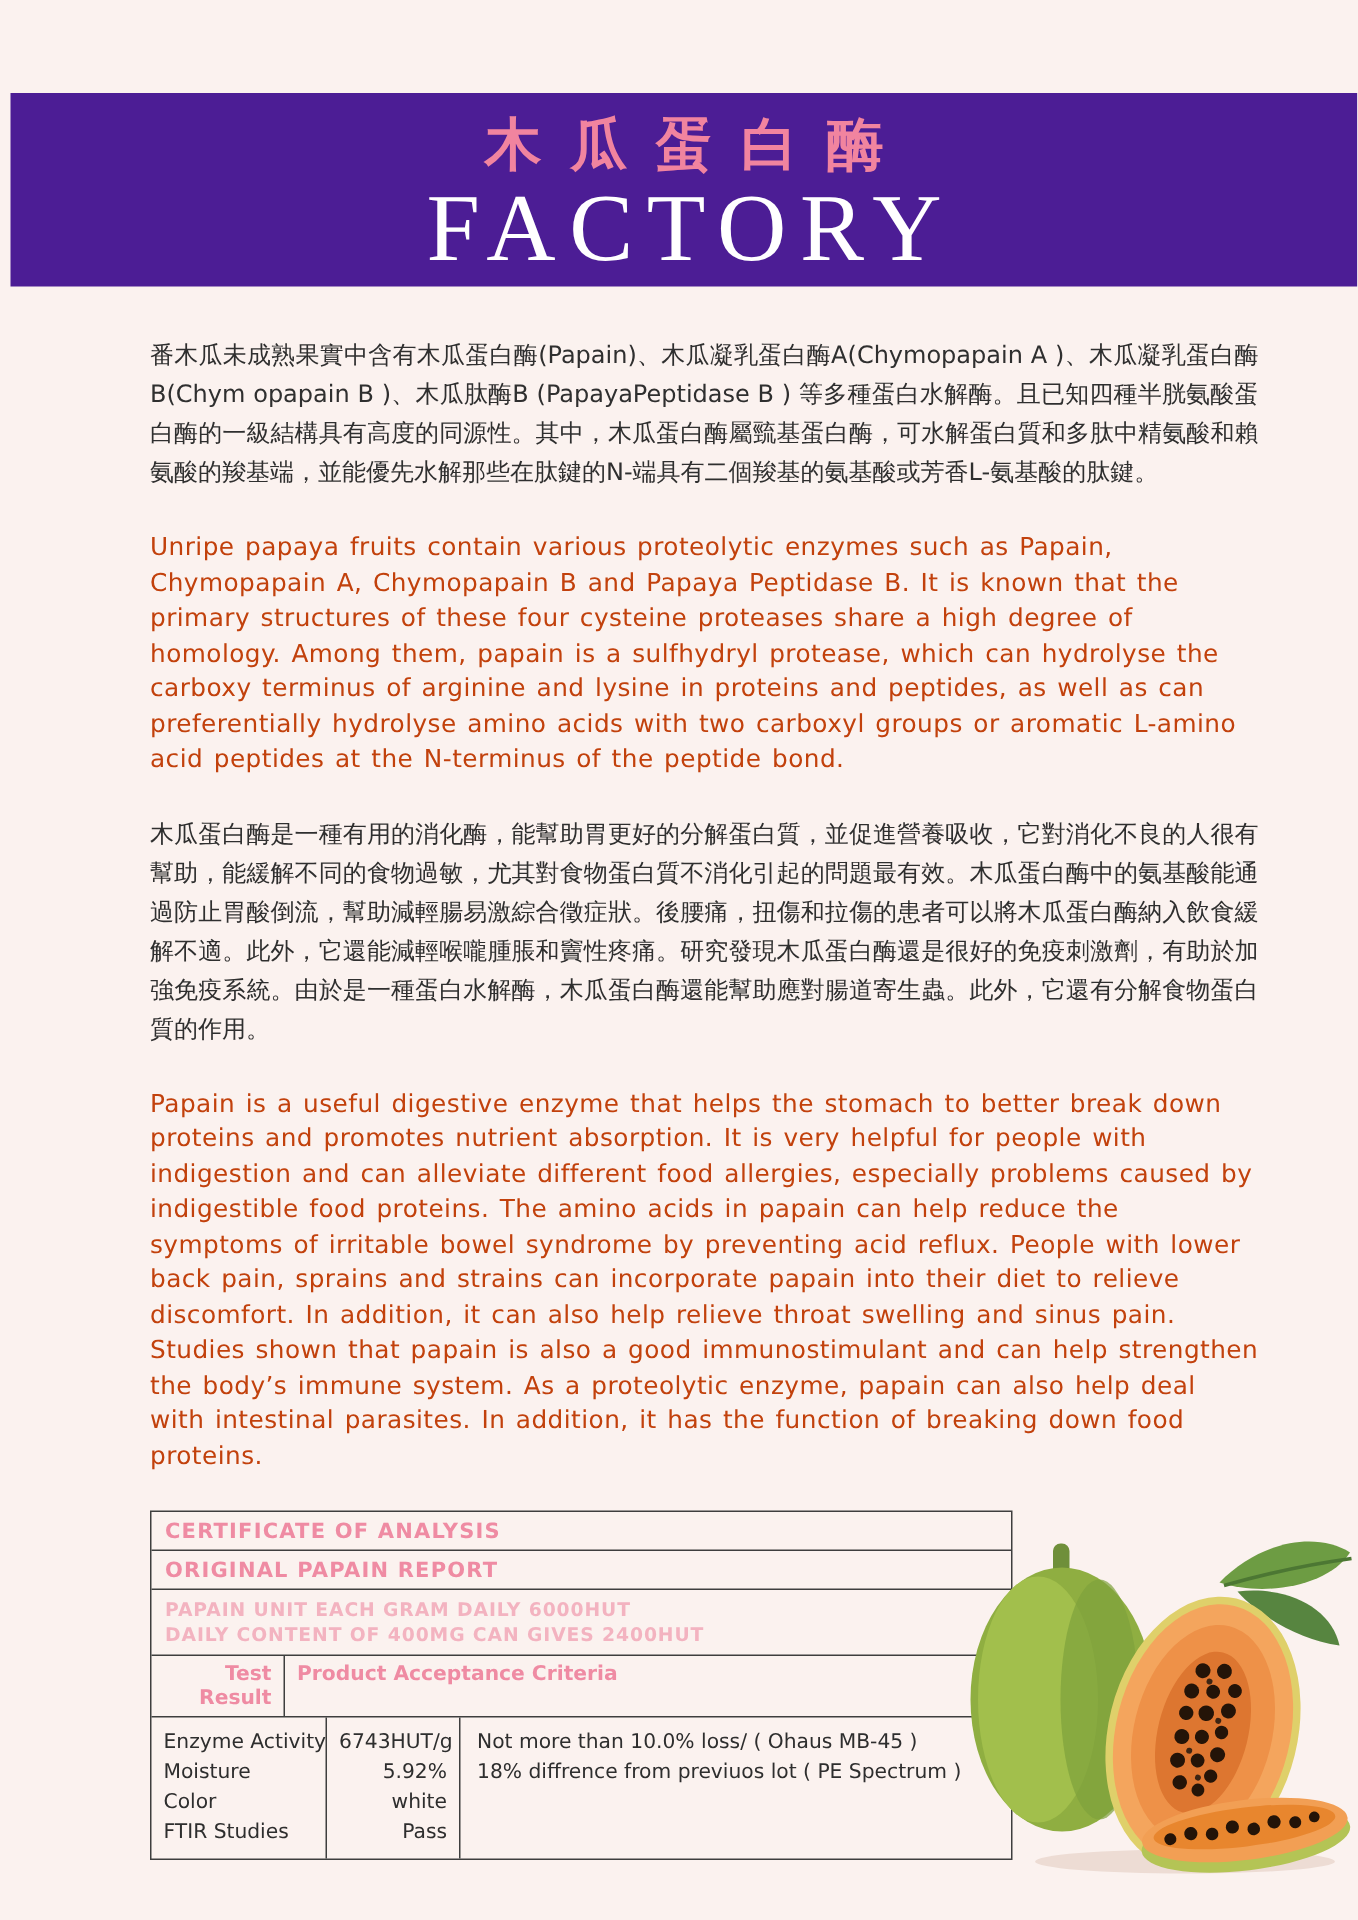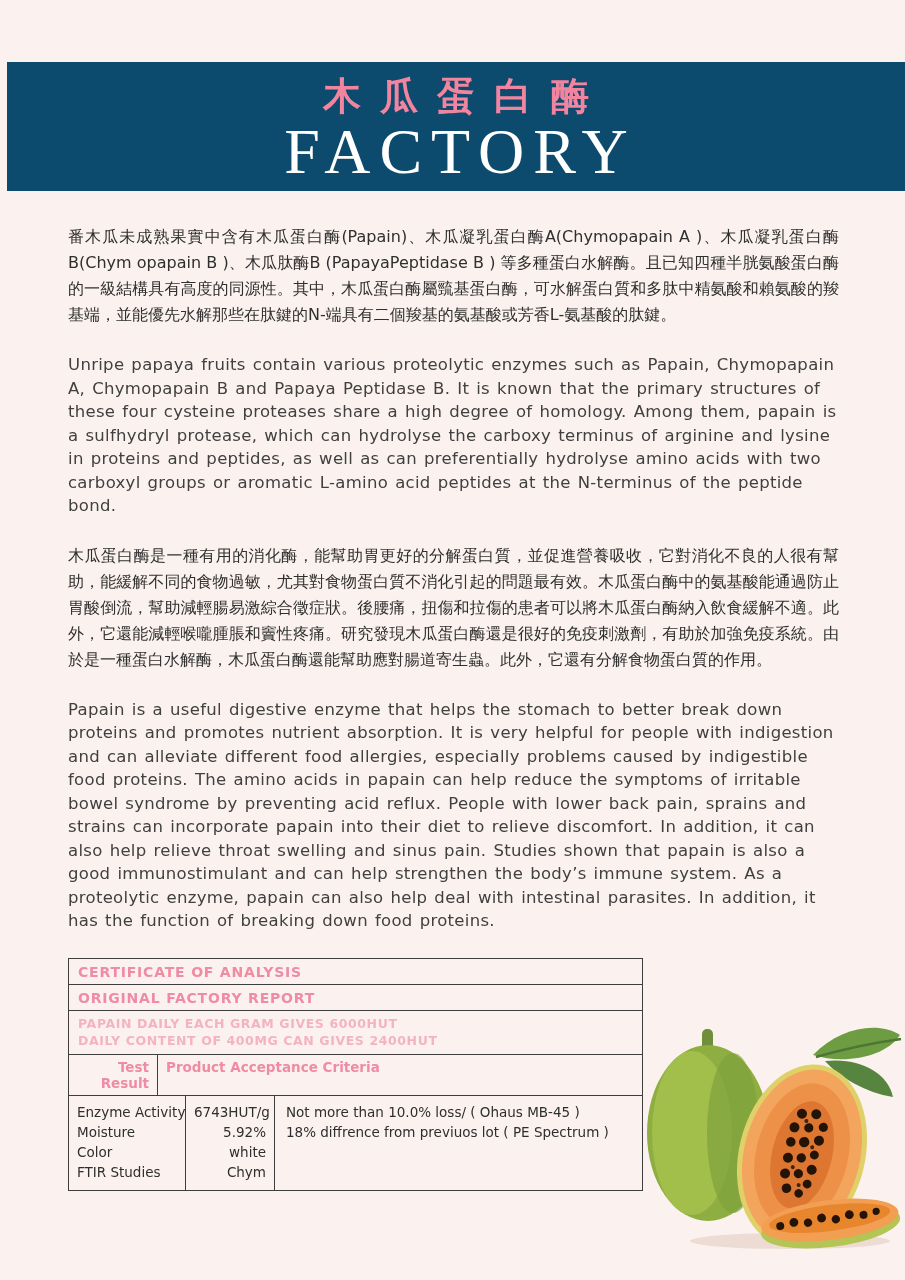--- a/index.html
+++ b/index.html
@@ -8,21 +8,21 @@
     position:relative;
     width:905px; height:1280px;
     background:#fbf2ef;
     overflow:hidden;
     font-family:"DejaVu Sans", sans-serif;
   }
   
   .banner {
     margin:62px 0 0 7px;
     height:129px;
-    background:#0c4a6e;
+    background:#4c1d95;
     text-align:center;
   }
   .title-zh {
     padding-top:13px;
     font-size:38px;
     font-weight:bold;
     color:#f1849f;
     letter-spacing:19px;
     text-indent:19px;
     line-height:1.15;
@@ -32,32 +32,33 @@
     font-size:64px;
     color:#ffffff;
     letter-spacing:9px;
     text-indent:9px;
     line-height:1.0;
     margin-top:1px;
   }
   
   .content {
     padding:33px 66px 0 68px;
+    margin-left:32px;
   }
   p.zh {
     font-size:16px;
     line-height:26px;
     color:#2f2f2f;
     text-align:justify;
     margin-bottom:25px;
   }
   p.en {
     font-size:16.5px;
     line-height:23.5px;
-    color:#404040;
+    color:#c2410c;
     letter-spacing:0.3px;
     word-spacing:1.5px;
     margin-bottom:25px;
   }
   
   .coa {
     width:575px;
     margin-top:4px;
     border:1.5px solid #3e3e3e;
     font-size:13.5px;
@@ -112,41 +113,41 @@
   </header>
 
   <main class="content">
     <p class="zh">番木瓜未成熟果實中含有木瓜蛋白酶(Papain)、木瓜凝乳蛋白酶A(Chymopapain A )、木瓜凝乳蛋白酶B(Chym opapain B )、木瓜肽酶B (PapayaPeptidase B ) 等多種蛋白水解酶。且已知四種半胱氨酸蛋白酶的一級結構具有高度的同源性。其中，木瓜蛋白酶屬巰基蛋白酶，可水解蛋白質和多肽中精氨酸和賴氨酸的羧基端，並能優先水解那些在肽鍵的N-端具有二個羧基的氨基酸或芳香L-氨基酸的肽鍵。</p>
     <p class="en">Unripe papaya fruits contain various proteolytic enzymes such as Papain, Chymopapain A, Chymopapain B and Papaya Peptidase B. It is known that the primary structures of these four cysteine proteases share a high degree of homology. Among them, papain is a sulfhydryl protease, which can hydrolyse the carboxy terminus of arginine and lysine in proteins and peptides, as well as can preferentially hydrolyse amino acids with two carboxyl groups or aromatic L-amino acid peptides at the N-terminus of the peptide bond.</p>
     <p class="zh">木瓜蛋白酶是一種有用的消化酶，能幫助胃更好的分解蛋白質，並促進營養吸收，它對消化不良的人很有幫助，能緩解不同的食物過敏，尤其對食物蛋白質不消化引起的問題最有效。木瓜蛋白酶中的氨基酸能通過防止胃酸倒流，幫助減輕腸易激綜合徵症狀。後腰痛，扭傷和拉傷的患者可以將木瓜蛋白酶納入飲食緩解不適。此外，它還能減輕喉嚨腫脹和竇性疼痛。研究發現木瓜蛋白酶還是很好的免疫刺激劑，有助於加強免疫系統。由於是一種蛋白水解酶，木瓜蛋白酶還能幫助應對腸道寄生蟲。此外，它還有分解食物蛋白質的作用。</p>
     <p class="en">Papain is a useful digestive enzyme that helps the stomach to better break down proteins and promotes nutrient absorption. It is very helpful for people with indigestion and can alleviate different food allergies, especially problems caused by indigestible food proteins. The amino acids in papain can help reduce the symptoms of irritable bowel syndrome by preventing acid reflux. People with lower back pain, sprains and strains can incorporate papain into their diet to relieve discomfort. In addition, it can also help relieve throat swelling and sinus pain. Studies shown that papain is also a good immunostimulant and can help strengthen the body’s immune system. As a proteolytic enzyme, papain can also help deal with intestinal parasites. In addition, it has the function of breaking down food proteins.</p>
 
     <section class="coa">
       <div class="coa-title">CERTIFICATE OF ANALYSIS</div>
-      <div class="coa-subtitle">ORIGINAL FACTORY REPORT</div>
+      <div class="coa-subtitle">ORIGINAL PAPAIN REPORT</div>
       <div class="coa-notes">
-        <div>PAPAIN DAILY EACH GRAM GIVES 6000HUT</div>
+        <div>PAPAIN UNIT EACH GRAM DAILY 6000HUT</div>
         <div>DAILY CONTENT OF 400MG CAN GIVES 2400HUT</div>
       </div>
       <div class="coa-cols">
         <div class="c2">Test Result</div>
         <div class="c3">Product Acceptance Criteria</div>
       </div>
       <div class="coa-body">
         <div class="c1">
           <div class="cell">Enzyme Activity</div>
           <div class="cell">Moisture</div>
           <div class="cell">Color</div>
           <div class="cell">FTIR Studies</div>
         </div>
         <div class="c2">
           <div class="cell">6743HUT/g</div>
           <div class="cell">5.92%</div>
           <div class="cell">white</div>
-          <div class="cell">Chym</div>
+          <div class="cell">Pass</div>
         </div>
         <div class="c3">
           <div class="cell">Not more than 10.0% loss/ ( Ohaus MB-45 )</div>
           <div class="cell">18% diffrence from previuos lot ( PE Spectrum )</div>
         </div>
       </div>
     </section>
   </main>
 
   <svg class="papaya" viewBox="0 0 285 235" width="285" height="235" aria-hidden="true">

